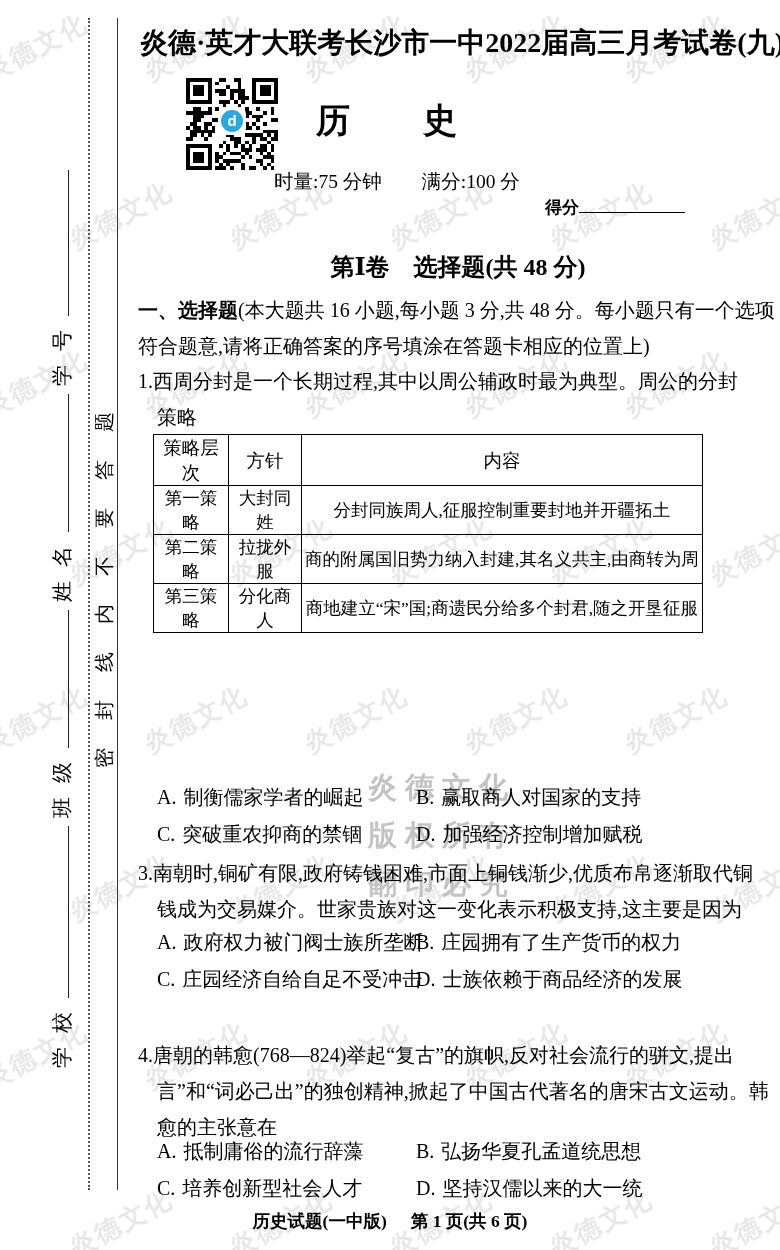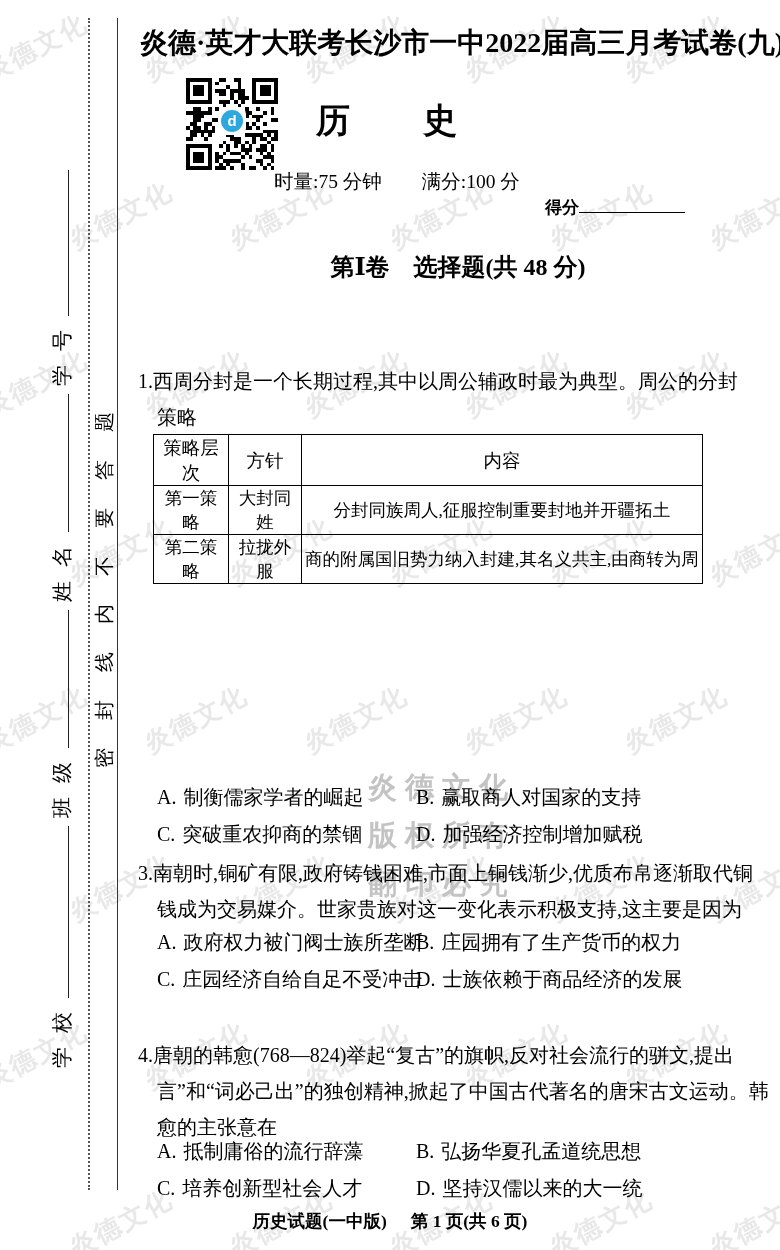--- a/index.html
+++ b/index.html
@@ -431,20 +431,24 @@
     <span>时量:75 分钟</span>
     <span>满分:100 分</span>
   </div>
 
   <div class="score">
     <span>得分</span><span class="score-blank"></span>
   </div>
 
   <div class="section">第Ⅰ卷　选择题(共 48 分)</div>
 
+  <div class="qblock" style="top:292px">
+    <div class="line"><span class="b">一、选择题</span><span>(本大题共 16 小题,每小题 3 分,共 48 分。每小题只有一个选项</span></div>
+    <div class="line">符合题意,请将正确答案的序号填涂在答题卡相应的位置上)</div>
+  </div>
 
   <div class="qblock" style="top:363px">
     <div class="line">1.西周分封是一个长期过程,其中以周公辅政时最为典型。周公的分封</div>
     <div class="line wrapped">策略</div>
   </div>
 
   <table class="qtable">
     <tbody>
         <tr class="hdr">
       <td class="c1">策略层次</td>
@@ -458,20 +462,27 @@
             <div class="cellwrap">分封同族周人,征服控制重要封地并开疆拓土</div>
           </td>
     </tr>
     <tr>
       <td>第二策略</td>
       <td>拉拢外服</td>
       <td>
             <div class="cellwrap">商的附属国旧势力纳入封建,其名义共主,由商转为周</div>
           </td>
     </tr>
+    <tr>
+      <td>第三策略</td>
+      <td>分化商人</td>
+      <td>
+            <div class="cellwrap">商地建立“宋”国;商遗民分给多个封君,随之开垦征服</div>
+          </td>
+    </tr>
   </tbody>
     </table>
 
 
 
   <div class="opts" style="top:779px">
     <div class="optrow">
       <span class="opt colA"><span class="optlabel">A.</span><span>制衡儒家学者的崛起</span></span>
       <span class="opt colB"><span class="optlabel">B.</span><span>赢取商人对国家的支持</span></span>
     </div>

